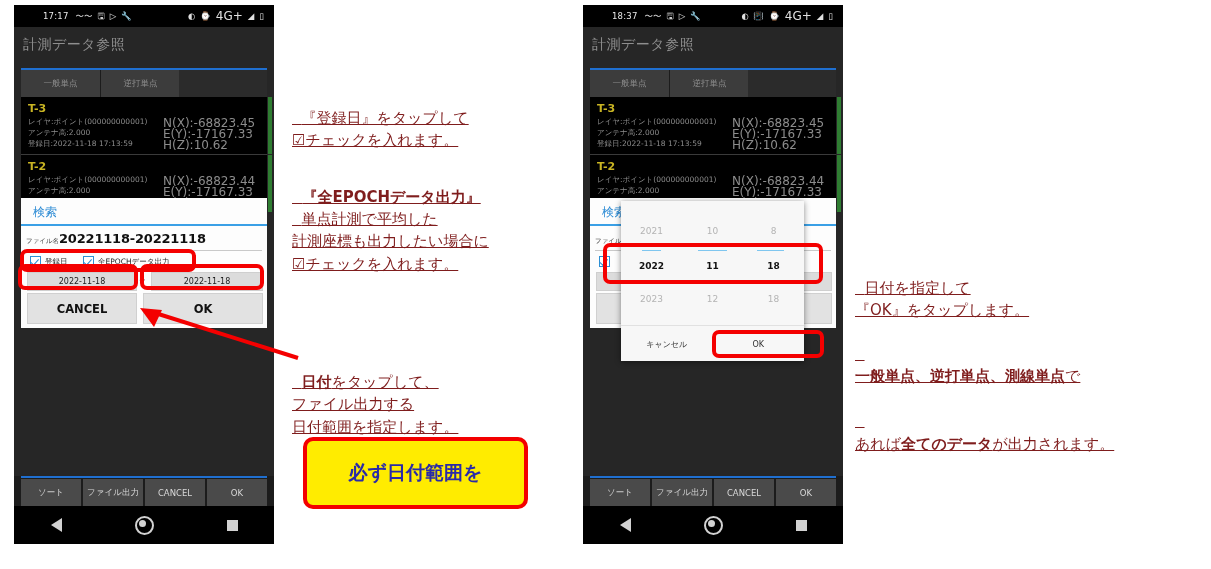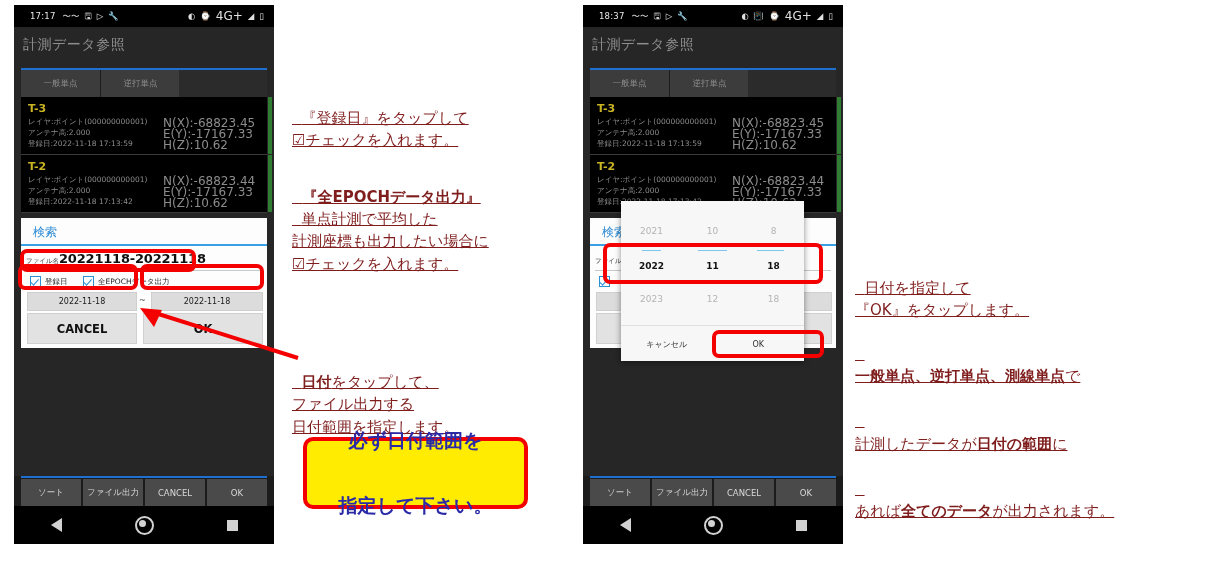--- a/index.html
+++ b/index.html
@@ -11,21 +11,21 @@
     -webkit-font-smoothing:antialiased;
   }
   .abs{position:absolute;}
 
   
   .phone{position:absolute;background:#000;overflow:hidden;}
   .screen{position:absolute;left:0;right:0;top:0;bottom:0;background:#1c1c1c;}
 
   
   .statusbar{position:absolute;left:0;right:0;top:0;height:22px;background:#000;color:#e8e8e8;
-    font-size:8.5px;display:flex;align-items:center;}
+    font-size:8.5px;display:flex;align-items:center;padding-left:13px;}
   .sb-time{margin-left:16px;letter-spacing:.2px;font-size:8.5px;}
   .sb-icons-l{display:flex;gap:5px;margin-left:7px;align-items:center;}
   .sb-spacer{flex:1;}
   .sb-icons-r{display:flex;gap:5px;margin-right:10px;align-items:center;}
   .sb-ic{font-size:8.5px;line-height:1;color:#e0e0e0;}
   .sb-ic.sm{font-size:12px;}
 
   
   .app{position:absolute;left:0;right:0;top:22px;bottom:38px;background:#262626;}
   .app-title{position:absolute;left:9px;top:9px;color:#8e8e8e;font-size:14px;letter-spacing:.5px;}
@@ -56,21 +56,21 @@
   .navbar{position:absolute;left:0;right:0;bottom:0;height:38px;background:#000;
     display:flex;align-items:center;justify-content:space-around;}
   .nav-back{width:0;height:0;border-top:7px solid transparent;border-bottom:7px solid transparent;
     border-right:11px solid #d2d2d2;}
   .nav-home{width:15px;height:15px;border:2px solid #d2d2d2;border-radius:50%;position:relative;}
   .nav-home::after{content:"";position:absolute;left:2px;top:2px;width:7px;height:7px;
     background:#d2d2d2;border-radius:50%;}
   .nav-rec{width:11px;height:11px;background:#d2d2d2;}
 
   
-  .dlg{position:absolute;background:#fdfdfd;margin-top:20px;}
+  .dlg{position:absolute;background:#fdfdfd;}
   .dlg-title{position:absolute;left:12px;top:6px;color:#2a8ad4;font-size:12px;}
   .dlg-bl{position:absolute;left:0;right:0;top:26px;height:1.5px;background:#3aa0e6;}
   .fn-label{position:absolute;left:5px;font-size:6.5px;color:#3d3d3d;}
   .fn-value{position:absolute;font-size:13px;font-weight:bold;color:#101010;letter-spacing:-.2px;}
   .fn-underline{position:absolute;height:1px;background:#c9c9c9;}
   .cbrow{position:absolute;display:flex;align-items:center;gap:4px;}
   .cb{width:9px;height:9px;border:1px solid #2d8fd4;background:#fff;position:relative;}
   .cb::after{content:"";position:absolute;left:1px;top:0px;width:4px;height:7px;
     border:solid #2d8fd4;border-width:0 1.6px 1.6px 0;transform:rotate(42deg);}
   .cblab{font-size:7.5px;color:#222;}
@@ -345,25 +345,23 @@
 日付範囲を指定します。</span>
 </div>
 
 <svg class="abs" style="left:130px;top:300px;width:180px;height:70px;" viewBox="0 0 180 70">
   <line x1="168" y1="58" x2="22" y2="12" stroke="#f40000" stroke-width="4"></line>
   <polygon points="10,8 32,10 24,27" fill="#f40000"></polygon>
 </svg>
 
 <div class="callout" style="left:303px;top:437px;width:225px;height:72px;gap:39px;">
   <div>必ず日付範囲を</div>
-  <div>指定して下さい。</div>
 </div>
 
 <div class="note" style="left:855px;top:254px;">
   <span>日付を指定して
 『OK』をタップします。</span>
 </div>
 
 <div class="note" style="left:855px;top:320px;">
   <div><b>一般単点、逆打単点、測線単点</b><span>で</span></div>
-  <div><span>計測したデータが</span><b>日付の範囲</b><span>に</span></div>
   <div><span>あれば</span><b>全てのデータ</b><span>が出力されます。</span></div>
 </div>
 
 </body></html>

